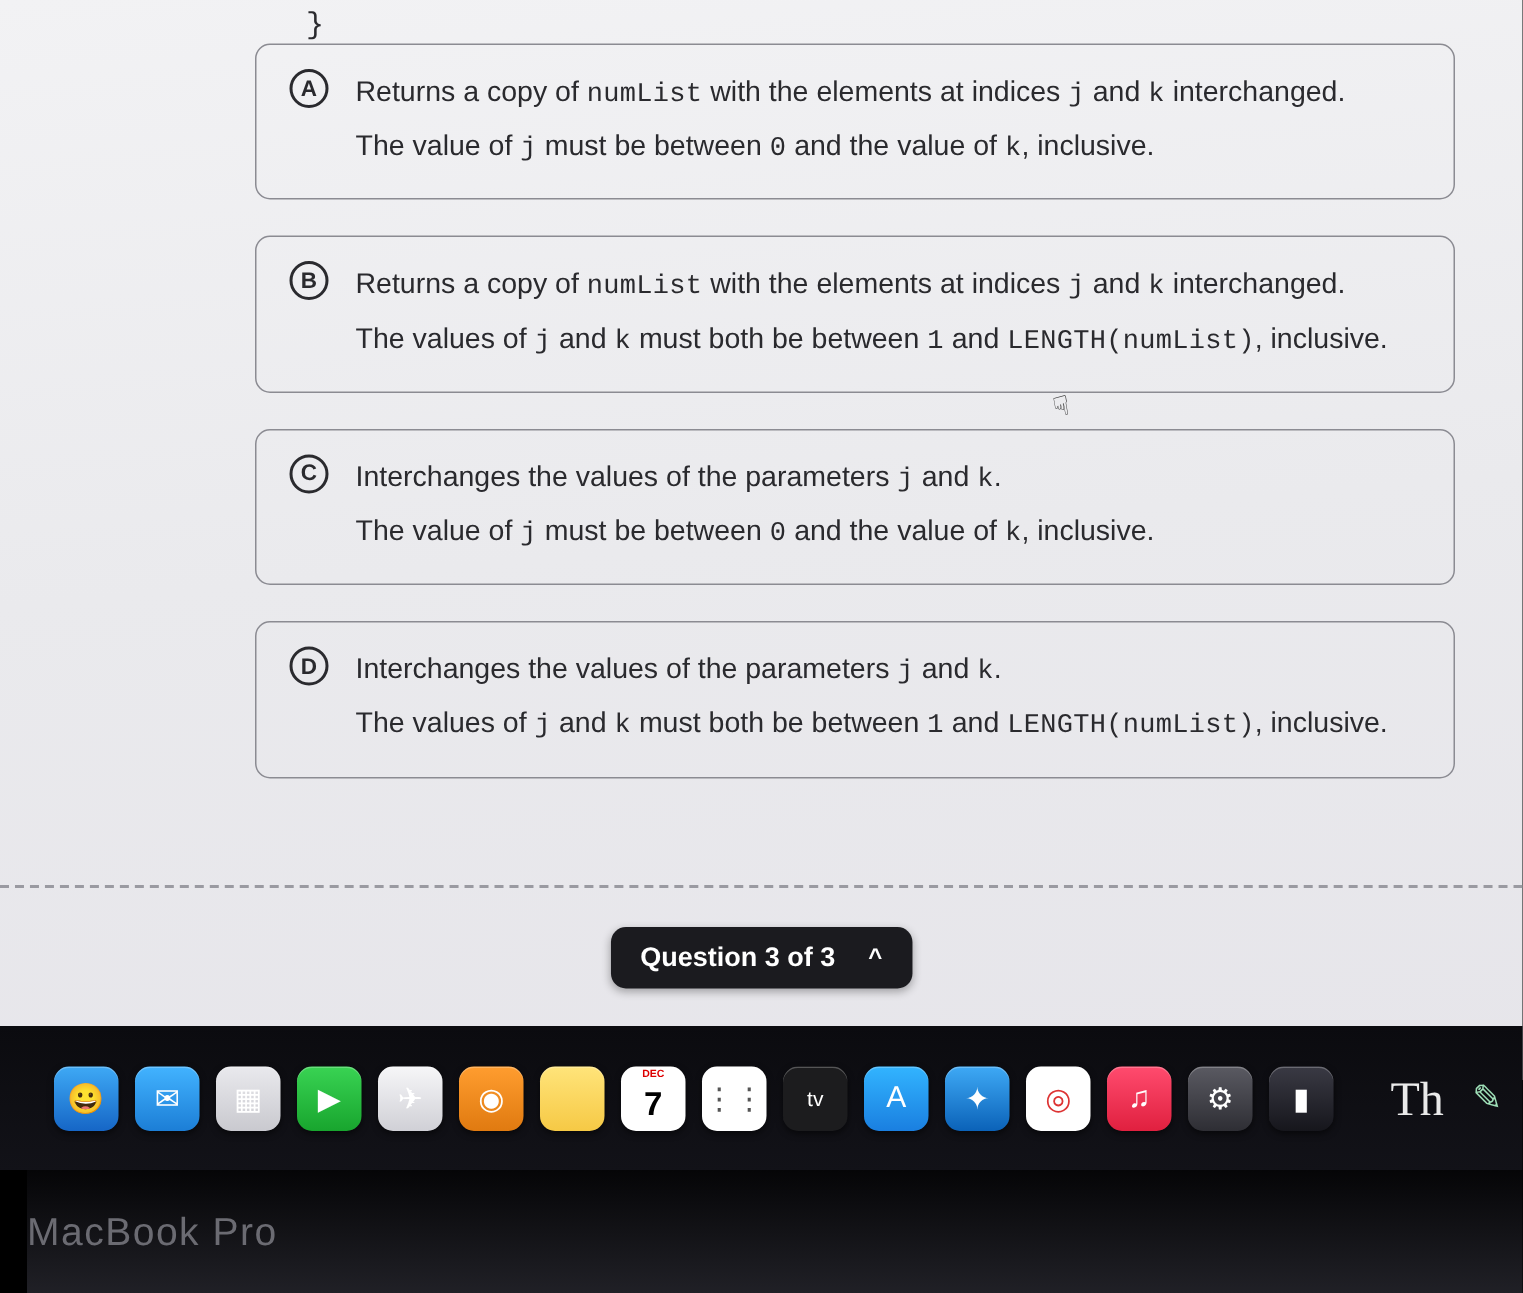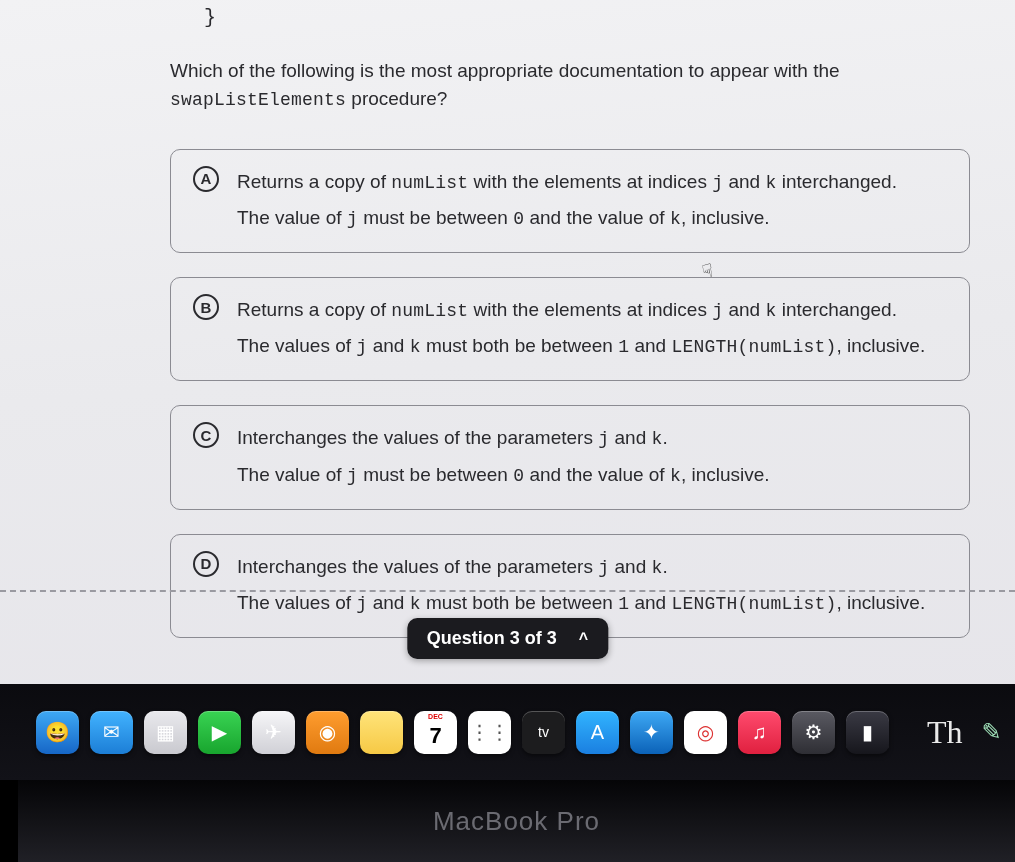--- a/index.html
+++ b/index.html
@@ -131,21 +131,20 @@
     padding: 0 8px;
   }
   .bezel {
     position: absolute;
     left: 18px; right: 0;
     top: 780px;
     height: 82px;
     background: linear-gradient(#050507, #202026);
     display: flex;
     align-items: center;
-    justify-content: center;
   }
   .bezel-text {
     color: #6b6b72;
     font-size: 26px;
     letter-spacing: 1px;
     font-weight: 400;
   }
   .cursor-hand {
     position: absolute;
     top: 260px;
@@ -156,25 +155,20 @@
     color: #333;
   }
 </style>
 </head>
 <body>
 
 <div class="screen">
   <div class="content">
     <div class="brace">}</div>
 
-    <div class="question">
-      <span>Which of the following is the most appropriate documentation to appear with the </span>
-      <span class="code">swapListElements</span>
-      <span> procedure?</span>
-    </div>
 
     <div id="options-container">
         <div class="option">
           <div class="letter">A</div>
           <div class="opt-text"><span>Returns a copy of </span><span class="code">numList</span><span> with the elements at indices </span><span class="code">j</span><span> and </span><span class="code">k</span><span> interchanged.</span><br><span>The value of </span><span class="code">j</span><span> must be between </span><span class="code">0</span><span> and the value of </span><span class="code">k</span><span>, inclusive.</span></div>
         </div>
         <div class="option">
           <div class="letter">B</div>
           <div class="opt-text"><span>Returns a copy of </span><span class="code">numList</span><span> with the elements at indices </span><span class="code">j</span><span> and </span><span class="code">k</span><span> interchanged.</span><br><span>The values of </span><span class="code">j</span><span> and </span><span class="code">k</span><span> must both be between </span><span class="code">1</span><span> and </span><span class="code">LENGTH(numList)</span><span>, inclusive.</span></div>
         </div>

